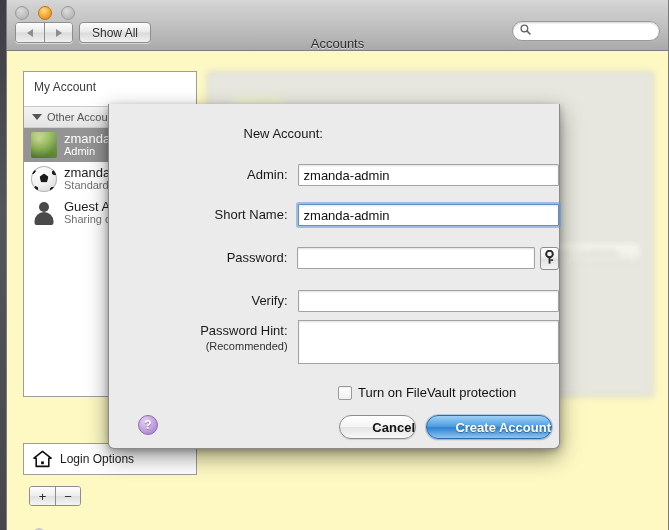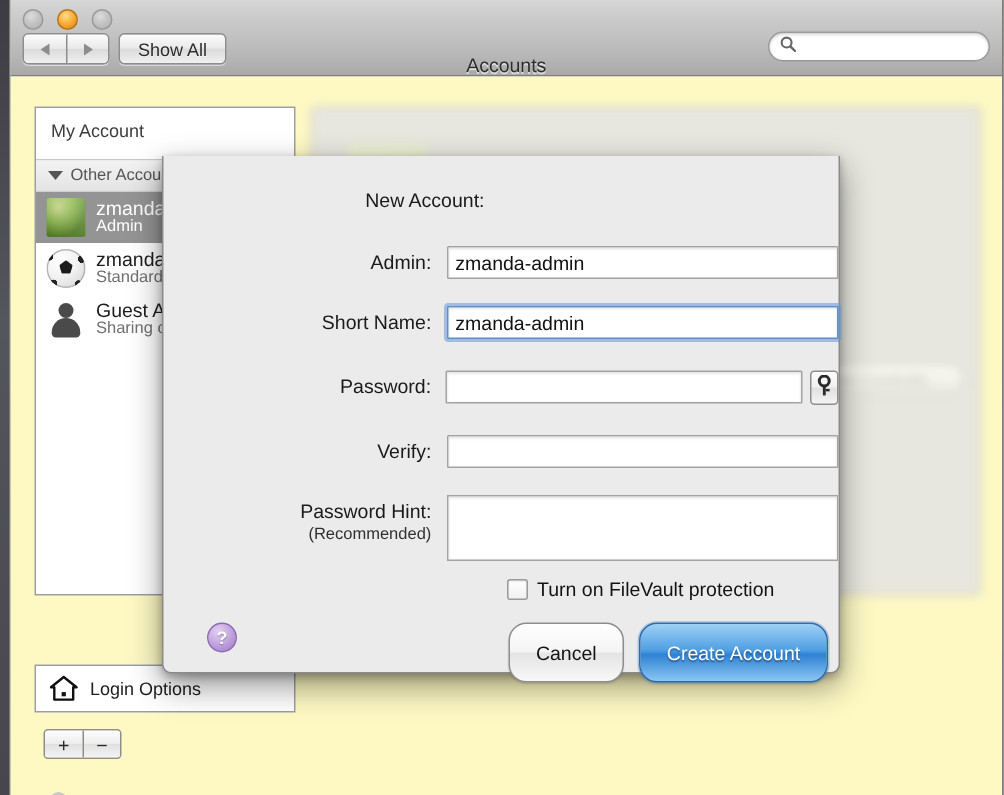--- a/index.html
+++ b/index.html
@@ -325,27 +325,28 @@
   #help-sheet {
     position: absolute; left: 29px; top: 311px;
     width: 20px; height: 20px; border-radius: 50%;
     background: radial-gradient(circle at 36% 28%, #e2d0f2 0%, #c4a6e0 48%, #9d77c6 100%);
     border: 1px solid #8e6cb3;
     display: flex; align-items: center; justify-content: center;
     font-size: 12px; color: #fff; font-weight: bold;
     text-shadow: 0 1px 1px rgba(0,0,0,.35);
   }
   .sheet-btn {
-    position: absolute; height: 40px;
-    display: flex; align-items: center; justify-content: center;
+    position: absolute; height: 24px;
+    display: flex; align-items: center; justify-content: flex-end;
     border-radius: 12px; font-size: 13px;
     border: 1px solid #8d8d8d;
     background: linear-gradient(180deg,#ffffff 0%,#f4f4f4 48%,#e4e4e4 52%,#f8f8f8 100%);
     color: #131313;
     box-shadow: 0 1px 1px rgba(0,0,0,.13);
+    font-weight: bold;
   }
   .sheet-btn.default {
     border: 1px solid #2f6aa8;
     background: linear-gradient(180deg,#9fd0f5 0%,#4f9fe3 46%,#2f82d4 54%,#8cc6f2 100%);
     color: #fff;
     text-shadow: 0 1px 1px rgba(0,0,0,.38);
     box-shadow: 0 0 0 1px rgba(90,150,210,.35), 0 1px 2px rgba(0,0,0,.2);
   }
 
   
@@ -504,21 +505,21 @@
             </svg>
           </span>
         </span>
       </div>
 
       <div class="frow" style="top:186px;">
         <span class="flabel">Verify:</span>
         <input class="tfield" style="width: 311px;" type="password">
       </div>
 
-      <div class="frow" style="top:226px;">
+      <div class="frow" style="top:216px;">
         <span class="flabel">
           <span>Password Hint:</span>
           <span class="sub">(Recommended)</span>
         </span>
         <textarea class="tarea" style="width: 311px; height: 44px;"></textarea>
       </div>
 
       <div id="fv-row">
         <span class="cbox"></span>
         <span class="cb-label">Turn on FileVault protection</span>

